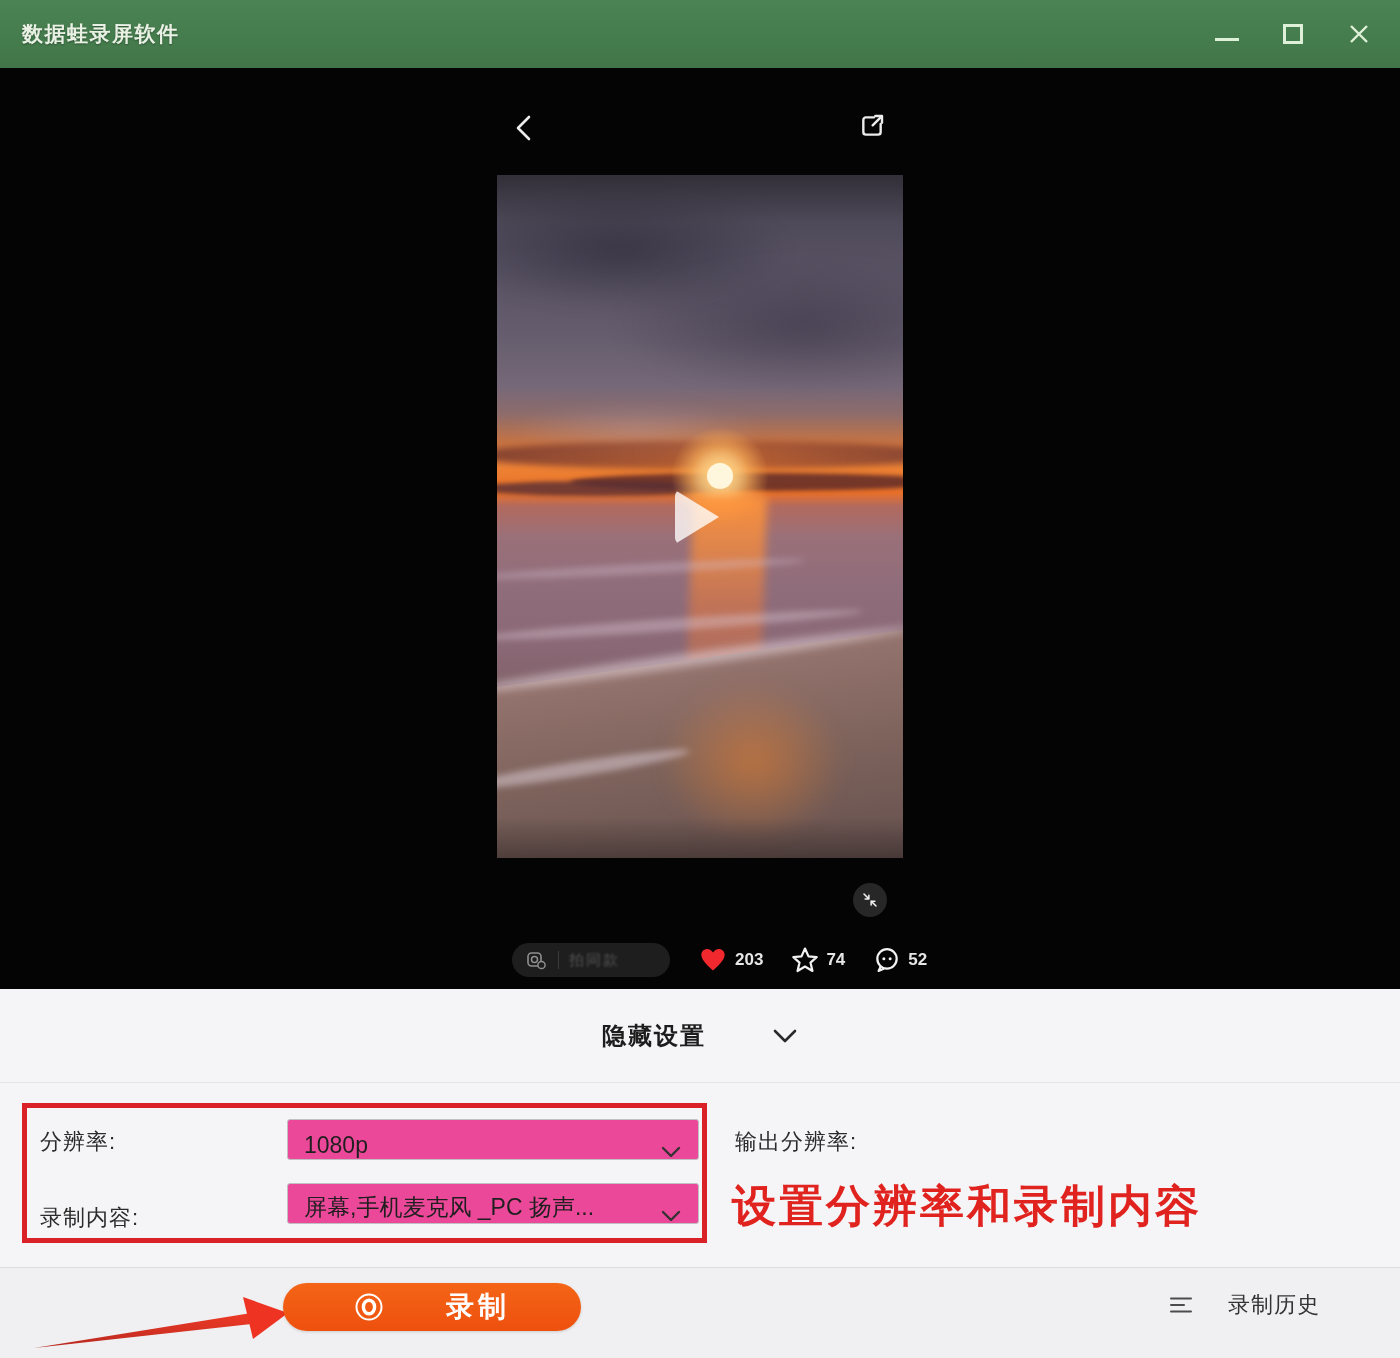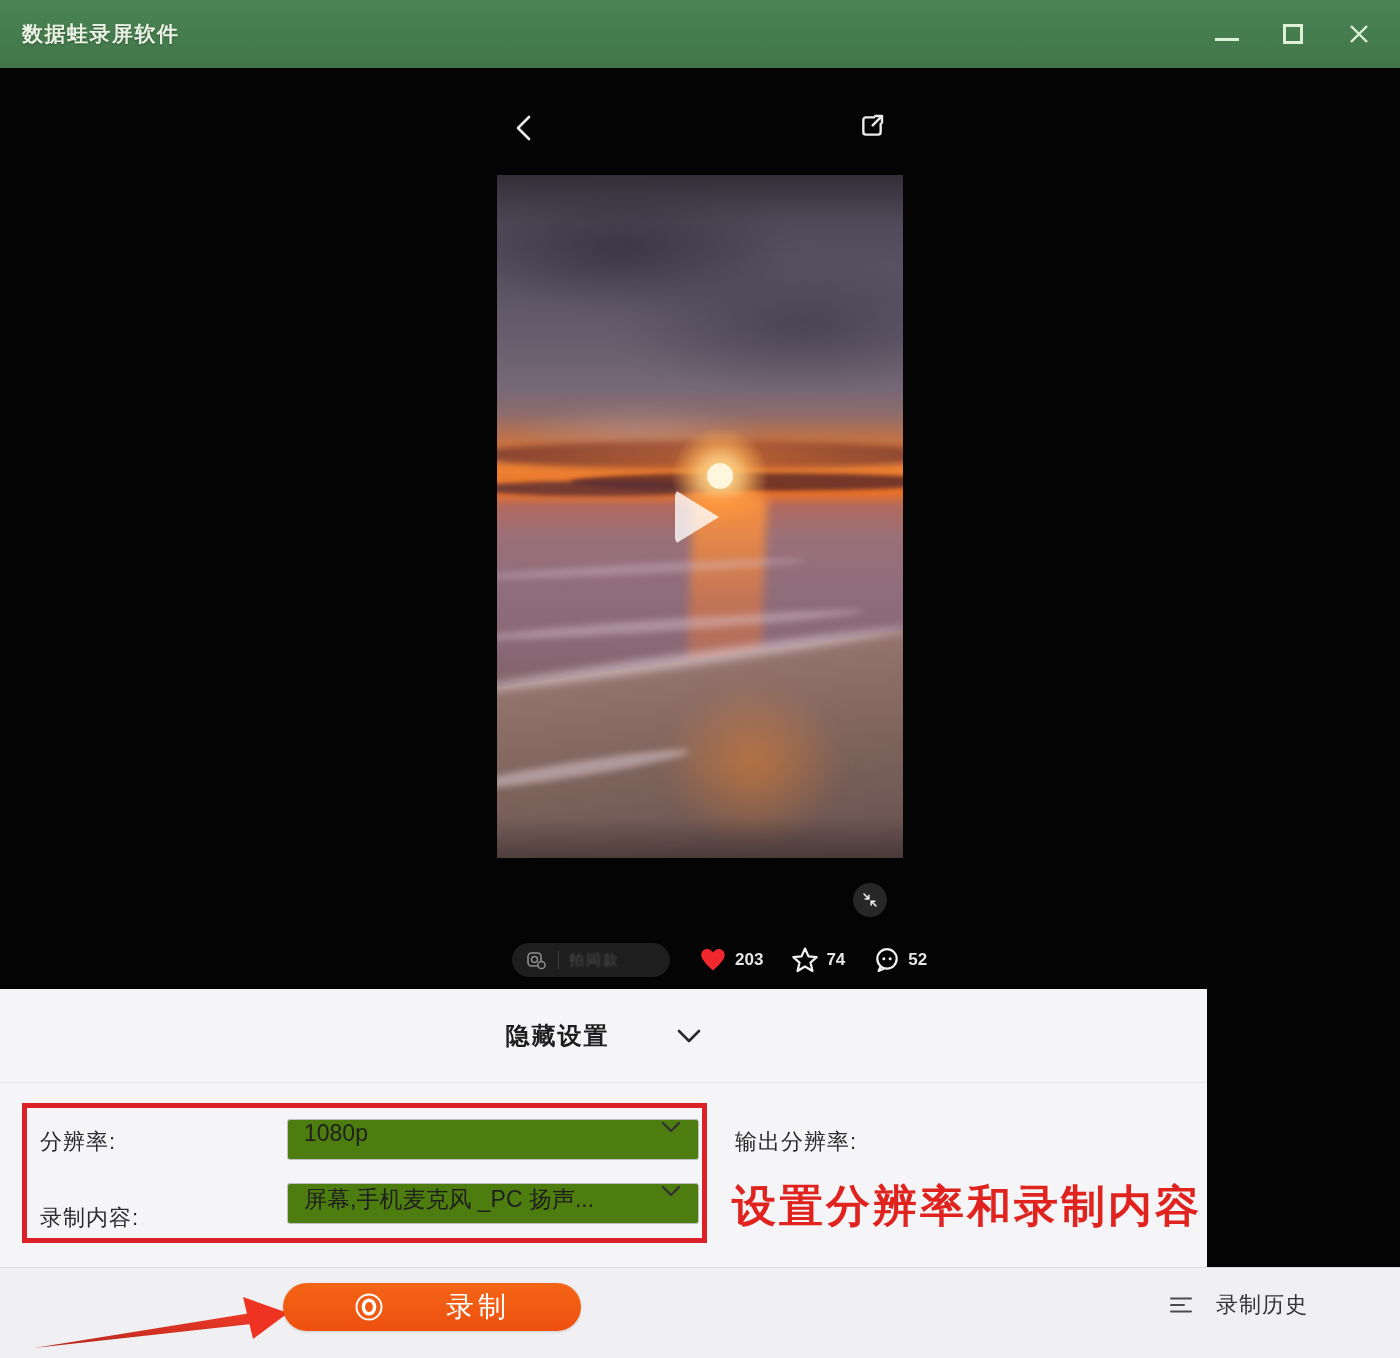--- a/index.html
+++ b/index.html
@@ -49,42 +49,42 @@
 
   
   .social{position:absolute;left:512px;top:874px;height:36px;display:flex;align-items:center;}
   .pill{width:158px;height:34px;border-radius:17px;background:#1e1e1e;display:flex;align-items:center;padding:0 12px;box-sizing:border-box;}
   .pill-div{width:1px;height:18px;background:#3c3c3c;margin:0 10px;}
   .pill-text{color:#565656;font-size:15px;letter-spacing:2px;filter:blur(1px);white-space:nowrap;}
   .stat{display:flex;align-items:center;margin-left:28px;}
   .stat .cnt{color:#e6e6e6;font-size:17px;margin-left:7px;font-weight:600;}
 
   
-  .panel{position:absolute;top:989px;left:0;width:1207px;height:369px;background:#f5f5f7;}
+  .panel{position:absolute;top:989px;left:0;width:1400px;height:369px;background:#f5f5f7;}
   .hide-row{height:93px;display:flex;align-items:center;justify-content:center;gap:66px;border-bottom:1px solid #e4e4e7;}
   .hide-label{font-size:24px;font-weight:700;color:#1d1d1d;letter-spacing:2px;}
   .settings{position:relative;height:185px;}
   .redbox{position:absolute;left:22px;top:20px;width:685px;height:140px;border:5px solid #da2127;box-sizing:border-box;background:transparent;}
   .slabel{position:absolute;font-size:22px;color:#2b2b2b;letter-spacing:1px;}
   .lab1{left:40px;top:44px;}
   .lab2{left:40px;top:108px;margin-top:12px;}
   .lab3{left:735px;top:44px;}
-  .dropdown{position:absolute;height:41px;background:#4d7c0f;border:1px solid #bfbfc4;border-radius:3px;display:flex;align-items:flex-start;padding:0 16px;box-sizing:border-box;cursor:pointer;}
+  .dropdown{position:absolute;height:41px;background:#ec4899;border:1px solid #bfbfc4;border-radius:3px;display:flex;align-items:flex-end;padding:0 16px;box-sizing:border-box;cursor:pointer;}
   .dd1{left:287px;top:36px;width:412px;}
   .dd2{left:287px;top:100px;width:412px;gap:10px;}
   .dd3{left:955px;top:36px;width:402px;}
   .dd-value{font-size:23px;color:#1f1f1f;white-space:nowrap;overflow:hidden;flex:1;}
   .dd-chev{margin-left:8px;flex:none;}
   .annotation{position:absolute;left:732px;top:94px;font-size:44px;font-weight:700;color:#e0231e;letter-spacing:3px;white-space:nowrap;}
   .actionbar{position:absolute;left:0;top:278px;width:1400px;height:91px;background:#f0f0f2;border-top:1px solid #dcdce0;box-sizing:border-box;}
   .rec-btn{position:absolute;left:283px;top:15px;width:298px;height:48px;border-radius:24px;background:linear-gradient(180deg,#f46517 0%,#ee500e 100%);display:flex;align-items:center;justify-content:center;gap:62px;cursor:pointer;box-shadow:0 1px 3px rgba(0,0,0,.15);}
-  .rec-btn .btn-label{color:#fff;font-size:28px;font-weight:400;letter-spacing:4px;}
+  .rec-btn .btn-label{color:#fff;font-size:28px;font-weight:700;letter-spacing:4px;}
   .shot-btn{position:absolute;left:620px;top:15px;width:300px;height:48px;border-radius:24px;background:#ebf1ec;border:2px solid #44534a;box-sizing:border-box;display:flex;align-items:center;justify-content:center;gap:70px;cursor:pointer;}
   .shot-btn .btn-label{color:#141414;font-size:28px;font-weight:600;letter-spacing:4px;}
-  .history{position:absolute;left:1168px;top:22px;display:flex;align-items:center;gap:22px;cursor:pointer;}
+  .history{position:absolute;left:1168px;top:22px;display:flex;align-items:center;gap:34px;cursor:pointer;}
   .history .hist-label{font-size:22px;color:#343434;letter-spacing:1px;}
   .arrow-wrap{position:absolute;left:32px;top:24px;width:256px;height:58px;}
 </style>
 </head>
 <body>
 
 <div class="app">
 
   <div class="titlebar">
     <span class="title">数据蛙录屏软件</span>

